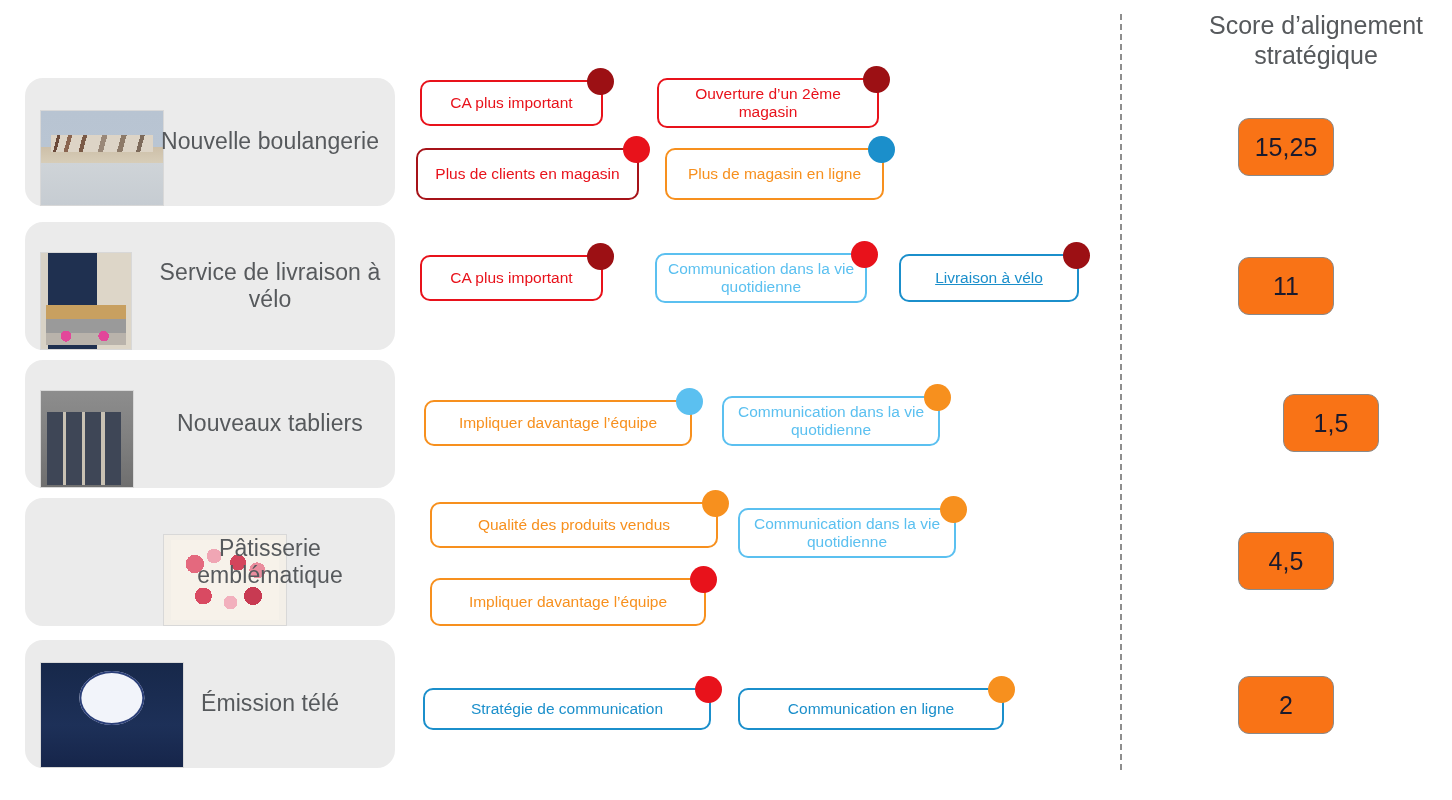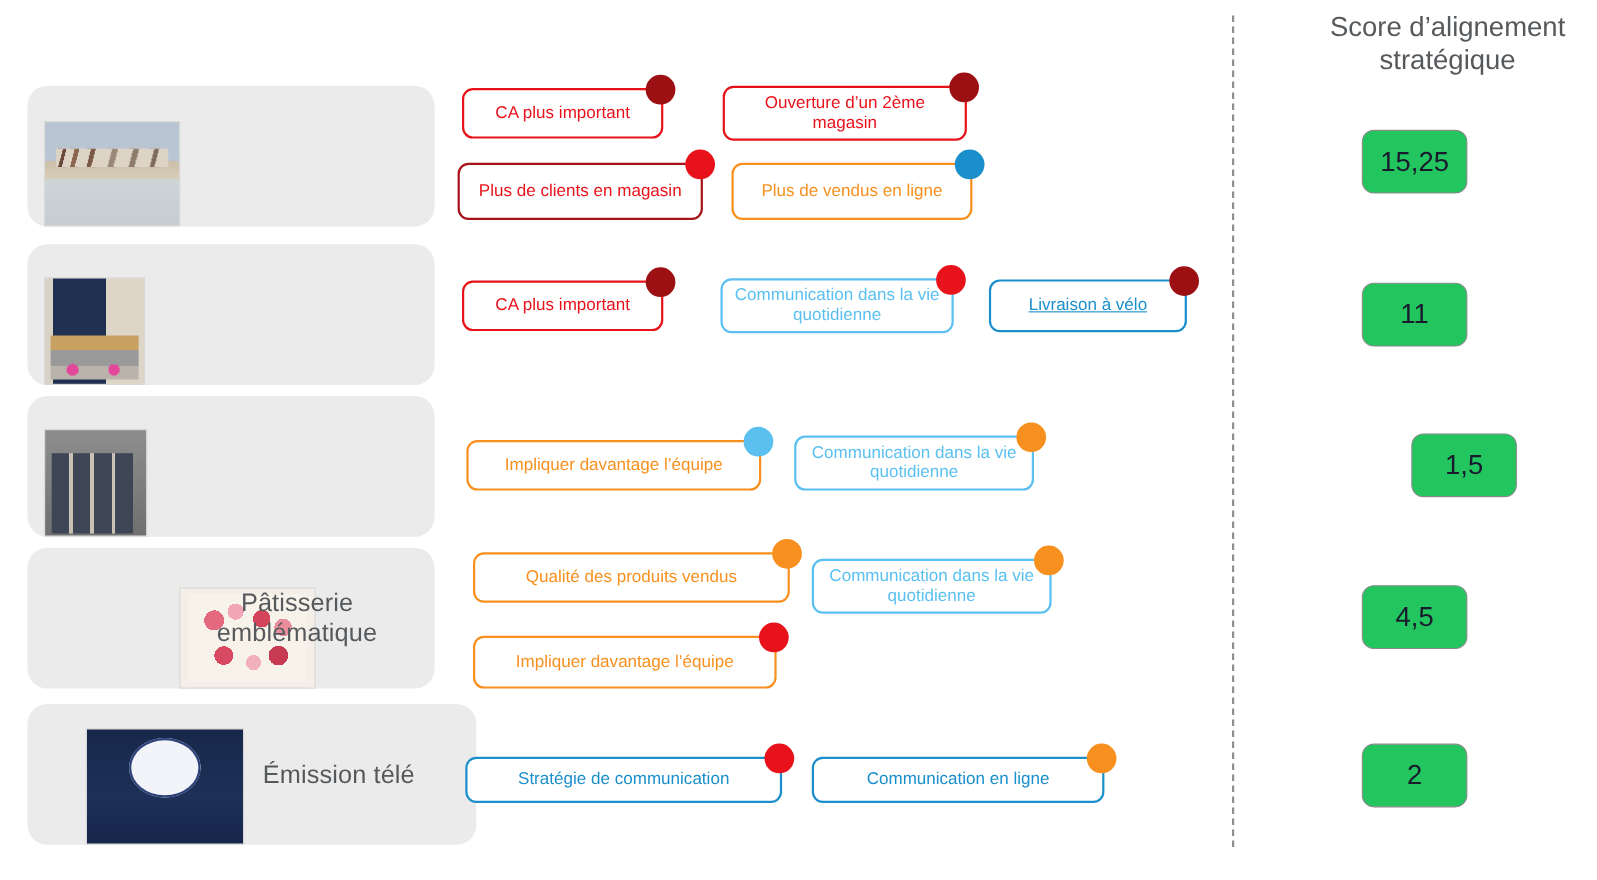--- a/index.html
+++ b/index.html
@@ -71,21 +71,21 @@
   }
   #score-header{
     position:absolute;left:1160px;top:10px;width:312px;
     text-align:center;color:#56595c;
     font-size:25px;line-height:1.2;
   }
   .score-box{
     position:absolute;
     width:96px;height:58px;
     left:1238px;
-    background:#22c55e;
+    background:#f97316;
     border:1.6px solid #8a8a8a;
     border-radius:11px;
     display:flex;align-items:center;justify-content:center;
     color:#1a1a2e;
     font-size:25px;
     box-sizing:border-box;
   }
 
   
   .th1{background:
@@ -123,58 +123,61 @@
 
   .thumb-wrap{position:relative;}
 </style>
 </head>
 <body>
 
 <div id="rows">
     <div class="row" style="top: 0px;">
       <div class="card" style="top: 78px; height: 128px; width: 370px;">
         <div class="card-thumb thumb-wrap th1" title="beach-houses-photo" style="width: 122px; height: 94px;"></div>
+        <div class="card-title">Nouvelle boulangerie</div>
       </div>
       <div class="chip" style="left: 420px; top: 80px; width: 183px; height: 46px; border-color: rgb(232, 18, 27); color: rgb(232, 18, 27);">
         <span class="chip-label">CA plus important</span>
       </div>
       <div class="dot" style="background: rgb(156, 16, 20); left: 587px; top: 68px;"></div>
       <div class="chip" style="left: 657px; top: 78px; width: 222px; height: 50px; border-color: rgb(232, 18, 27); color: rgb(232, 18, 27);">
         <span class="chip-label">Ouverture d’un 2ème magasin</span>
       </div>
       <div class="dot" style="background: rgb(156, 16, 20); left: 863px; top: 66px;"></div>
       <div class="chip" style="left: 416px; top: 148px; width: 223px; height: 52px; border-color: rgb(166, 19, 25); color: rgb(232, 18, 27);">
         <span class="chip-label">Plus de clients en magasin</span>
       </div>
       <div class="dot" style="background: rgb(232, 18, 27); left: 623px; top: 136px;"></div>
       <div class="chip" style="left: 665px; top: 148px; width: 219px; height: 52px; border-color: rgb(247, 144, 30); color: rgb(247, 144, 30);">
-        <span class="chip-label">Plus de vendus en ligne</span>
+        <span class="chip-label">Plus de magasin en ligne</span>
       </div>
       <div class="dot" style="background: rgb(27, 143, 203); left: 868px; top: 136px;"></div>
     </div>
     <div class="row" style="top: 0px;">
       <div class="card" style="top: 222px; height: 128px; width: 370px;">
         <div class="card-thumb thumb-wrap th2" title="bike-delivery-photo" style="width: 90px; height: 96px;"></div>
+        <div class="card-title">Service de livraison à vélo</div>
       </div>
       <div class="chip" style="left: 420px; top: 255px; width: 183px; height: 46px; border-color: rgb(232, 18, 27); color: rgb(232, 18, 27);">
         <span class="chip-label">CA plus important</span>
       </div>
       <div class="dot" style="background: rgb(156, 16, 20); left: 587px; top: 243px;"></div>
       <div class="chip" style="left: 655px; top: 253px; width: 212px; height: 50px; border-color: rgb(91, 192, 240); color: rgb(91, 192, 240);">
         <span class="chip-label">Communication dans la vie quotidienne</span>
       </div>
       <div class="dot" style="background: rgb(232, 18, 27); left: 851px; top: 241px;"></div>
       <div class="chip" style="left: 899px; top: 254px; width: 180px; height: 48px; border-color: rgb(27, 143, 203); color: rgb(27, 143, 203); text-decoration: underline;">
         <span class="chip-label">Livraison à vélo</span>
       </div>
       <div class="dot" style="background: rgb(156, 16, 20); left: 1063px; top: 242px;"></div>
     </div>
     <div class="row" style="top: 0px;">
       <div class="card" style="top: 360px; height: 128px; width: 370px;">
         <div class="card-thumb thumb-wrap th3" title="team-aprons-photo" style="width: 92px; height: 96px;"></div>
+        <div class="card-title">Nouveaux tabliers</div>
       </div>
       <div class="chip" style="left: 424px; top: 400px; width: 268px; height: 46px; border-color: rgb(247, 144, 30); color: rgb(247, 144, 30);">
         <span class="chip-label">Impliquer davantage l’équipe</span>
       </div>
       <div class="dot" style="background: rgb(91, 192, 240); left: 676px; top: 388px;"></div>
       <div class="chip" style="left: 722px; top: 396px; width: 218px; height: 50px; border-color: rgb(91, 192, 240); color: rgb(91, 192, 240);">
         <span class="chip-label">Communication dans la vie quotidienne</span>
       </div>
       <div class="dot" style="background: rgb(247, 144, 30); left: 924px; top: 384px;"></div>
     </div>
@@ -190,21 +193,21 @@
       <div class="chip" style="left: 738px; top: 508px; width: 218px; height: 50px; border-color: rgb(91, 192, 240); color: rgb(91, 192, 240);">
         <span class="chip-label">Communication dans la vie quotidienne</span>
       </div>
       <div class="dot" style="background: rgb(247, 144, 30); left: 940px; top: 496px;"></div>
       <div class="chip" style="left: 430px; top: 578px; width: 276px; height: 48px; border-color: rgb(247, 144, 30); color: rgb(247, 144, 30);">
         <span class="chip-label">Impliquer davantage l’équipe</span>
       </div>
       <div class="dot" style="background: rgb(232, 18, 27); left: 690px; top: 566px;"></div>
     </div>
     <div class="row" style="top: 0px;">
-      <div class="card" style="top: 640px; height: 128px; width: 370px; padding-left: 38px;">
+      <div class="card" style="top: 640px; height: 128px; width: 370px;">
         <div class="card-thumb thumb-wrap th5" title="tv-show-photo" style="width: 142px; height: 104px;"></div>
         <div class="card-title">Émission télé</div>
       </div>
       <div class="chip" style="left: 423px; top: 688px; width: 288px; height: 42px; border-color: rgb(27, 143, 203); color: rgb(27, 143, 203); align-items: center;">
         <span class="chip-label">Stratégie de communication</span>
       </div>
       <div class="dot" style="background: rgb(232, 18, 27); left: 695px; top: 676px;"></div>
       <div class="chip" style="left: 738px; top: 688px; width: 266px; height: 42px; border-color: rgb(27, 143, 203); color: rgb(27, 143, 203);">
         <span class="chip-label">Communication en ligne</span>
       </div>

